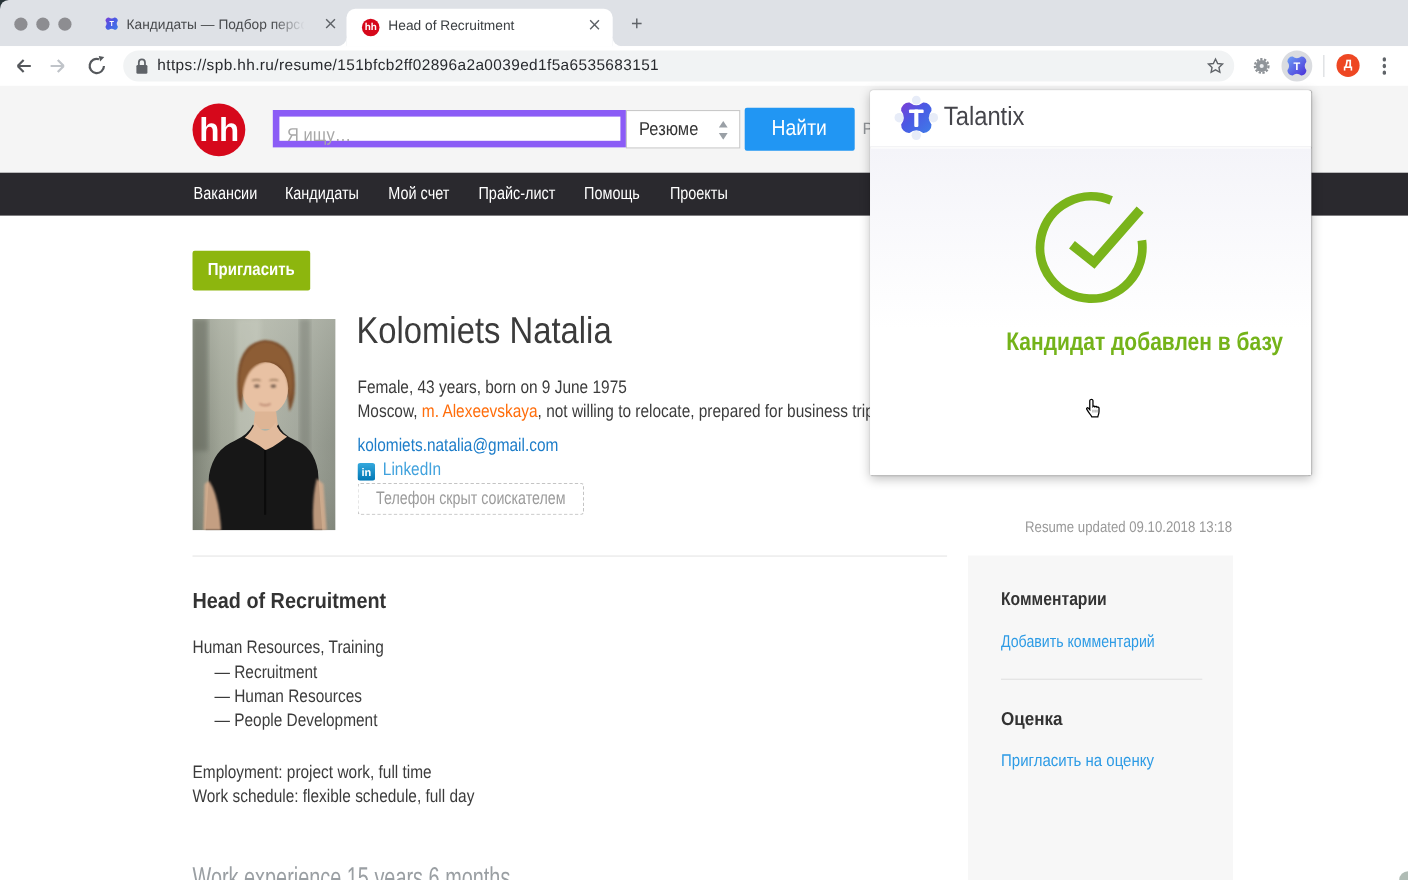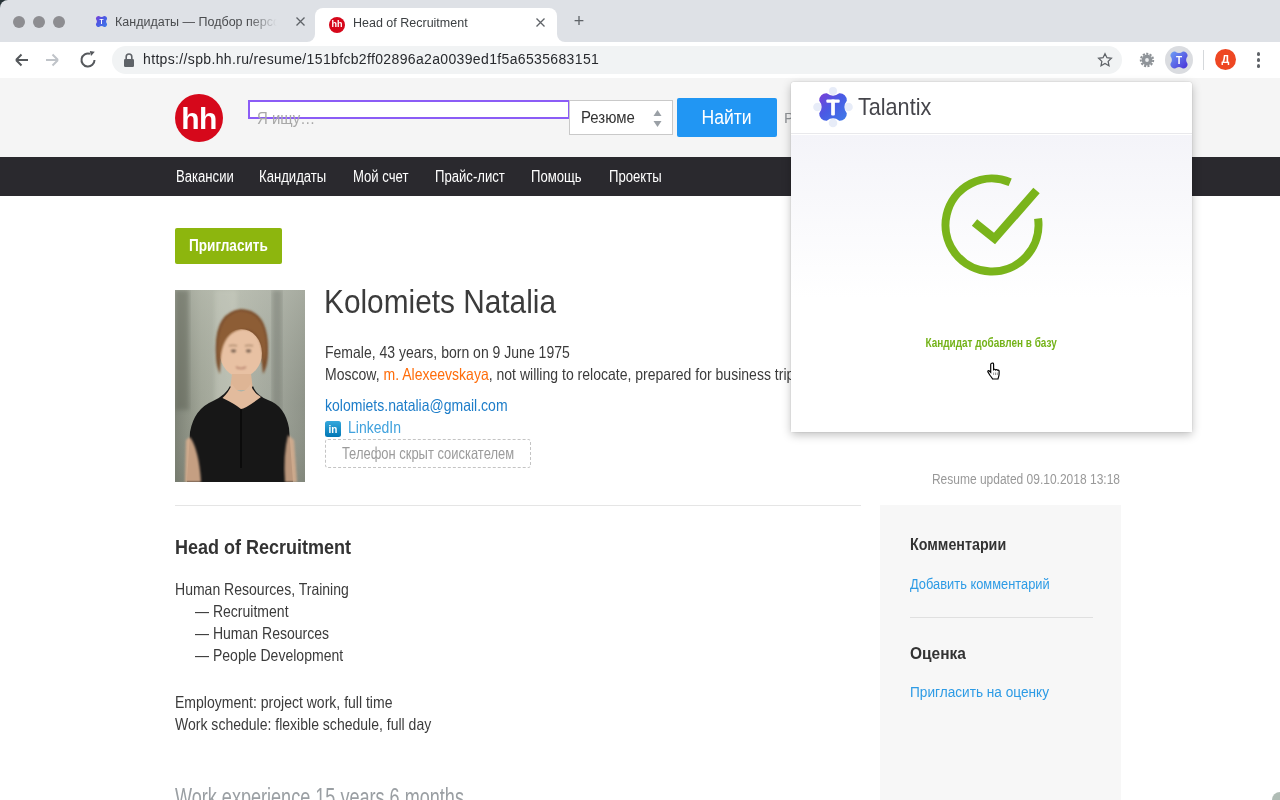--- a/index.html
+++ b/index.html
@@ -19,21 +19,21 @@
   .flare i { position:absolute; width:16px; height:16px; border-radius:50%; background:#dee1e6; }
 
   
   #toolbar { left:0; top:42px; width:1280px; height:36px; background:#fff; }
   #omnibox { left:112px; top:46px; width:1010px; height:28px; border-radius:14px; background:#f1f3f4; }
   #urltext { left:143px; top:51px; font-size:14px; color:#27292d; letter-spacing:0.35px; }
 
   
   #phead { left:0; top:78px; width:1280px; height:79px; background:#f5f5f5; }
   #hhlogo { left:175px; top:94px; width:48px; height:48px; border-radius:50%; background:#d6081b; color:#fff; font-weight:bold; font-size:30px; text-align:center; line-height:50px; letter-spacing:-0.5px;}
-  #searchin { left:248px; top:100px; width:322px; height:19px; background:#fff; border:2px solid #8b5cf6; font-size:17px; color:#a8a8a8; line-height:33px; }
+  #searchin { left:248px; top:100px; width:322px; height:34px; background:#fff; border:6px solid #8b5cf6; font-size:17px; color:#a8a8a8; line-height:33px; }
   #searchin span { display:inline-block; margin-left:7px; transform:scaleX(0.88); transform-origin:0 50%; }
   #selbox { left:569px; top:100px; width:104px; height:35px; background:#fff; border:1px solid #c9c9c9; font-size:17px; color:#333; line-height:33px; }
   #selbox span { display:inline-block; margin-left:11px; transform:scaleX(0.88); transform-origin:0 50%; }
   #findbtn { left:677px; top:98px; width:100px; height:39px; background:#2196f3; color:#fff; font-size:20px; text-align:center; line-height:39px; border-radius:2px; }
   #findbtn span { display:inline-block; transform:scaleX(0.88); }
   #rabot { left:784px; top:109px; font-size:15px; color:#8f9397; }
 
   
   #nav { left:0; top:157px; width:1280px; height:39px; background:#2a292e; }
   .navitem { position:absolute; top:11px; font-size:16px; color:#fff; white-space:nowrap; transform:scaleX(0.82); transform-origin:0 50%; }
@@ -62,21 +62,21 @@
   #sb3 { left:910px; top:644px; font-size:17px; font-weight:bold; color:#333; transform:scaleX(0.91); transform-origin:0 0; white-space:nowrap;}
   #sb4 { left:910px; top:683px; font-size:15.5px; color:#2d9be5; transform:scaleX(0.88); transform-origin:0 0; white-space:nowrap;}
   #workexp { left:175px; top:782px; font-size:26px; color:#9a9fa3; transform:scaleX(0.695); transform-origin:0 0; white-space:nowrap;}
 
   
   #popup { left:791px; top:82px; width:401px; height:350px; background:#fff; border-radius:3px;
     box-shadow:0 0 1px rgba(0,0,0,.35), 0 3px 10px rgba(0,0,0,.25); }
   #pophead { position:absolute; left:0; top:0; width:100%; height:52px; border-bottom:1px solid #e9e9ec; background:#fff; border-radius:3px 3px 0 0;}
   #popbody { position:absolute; left:0; top:53px; width:100%; height:297px; background:linear-gradient(#f4f4f9, #ffffff 55%); }
   #talname { position:absolute; left:67px; top:11px; font-size:24px; color:#45454b; transform:scaleX(0.9); transform-origin:0 0;}
-  #greentext { position:absolute; left:0; top:215px; width:100%; text-align:center; font-size:12px; font-weight:bold; color:#74b319;margin-top:39px; }
+  #greentext { position:absolute; left:0; top:215px; width:100%; text-align:right; font-size:23px; font-weight:bold; color:#74b319; }
   #greentext span { display:inline-block; transform:scaleX(0.83); }
   #gobtn { position:absolute; left:88px; top:255px; width:227px; height:31px; background:#fafafa; border:1px solid #c8c8c8; border-radius:3px; text-align:center; font-size:15px; color:#333; line-height:29px; }
   #gobtn span { display:inline-block; transform:scaleX(0.94); }
 </style>
 </head>
 <body>
 
 <div class="abs" id="cornerTL"></div>
 <div class="abs" id="tabstrip"></div>
 <div class="abs light" style="left:13px;"></div>

